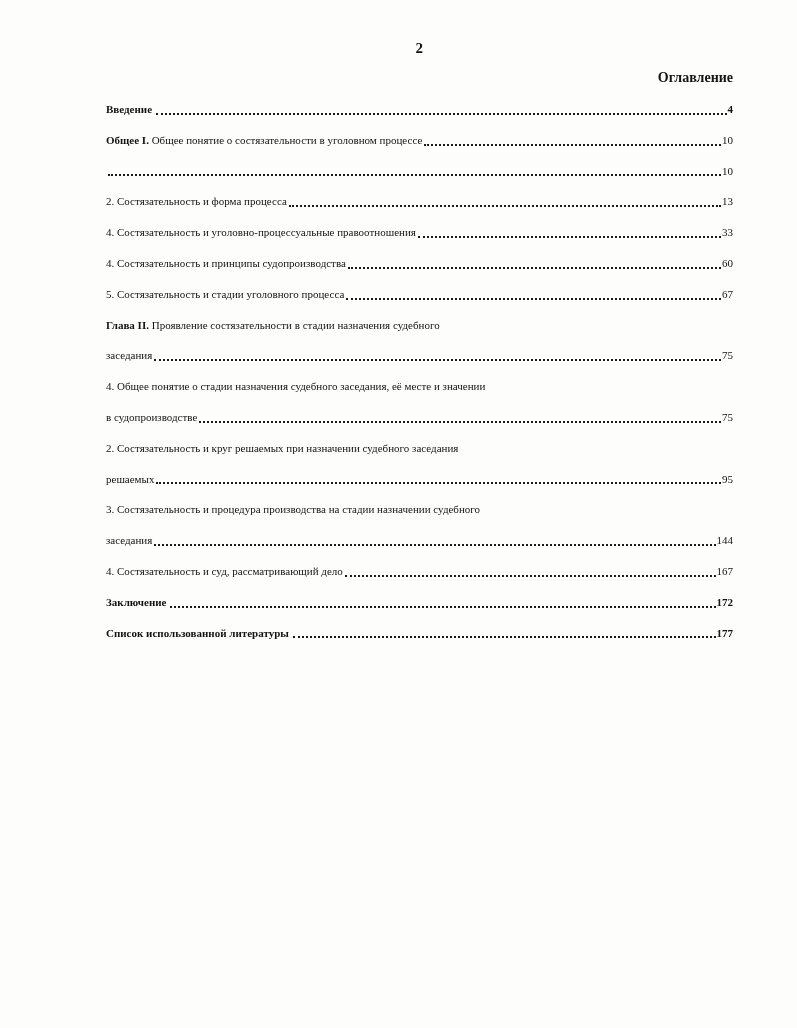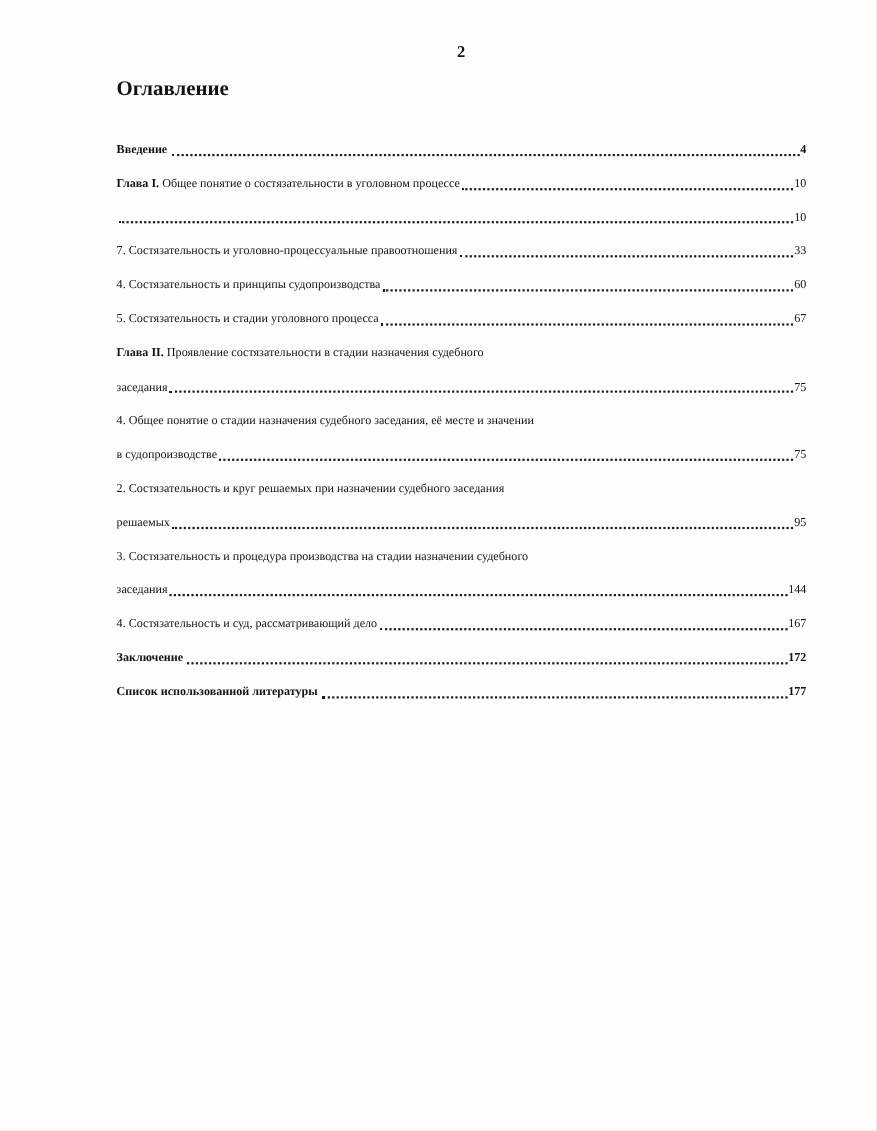--- a/index.html
+++ b/index.html
@@ -21,23 +21,23 @@
     overflow: hidden;
   }
   .page-number {
     text-align: center;
     font-size: 15px;
     font-weight: bold;
     letter-spacing: 0.5px;
     margin-bottom: 13px;
   }
   .doc-title {
-    margin: 0 0 29px 0;
-    text-align: left;
-    font-size: 19px;
+    margin: 0 0 8px 0;
+    text-align: right;
+    font-size: 14px;
     font-weight: bold;
   }
   .toc { }
   .toc-entry { }
   .toc-entry.bold { font-weight: bold; }
   .toc-line {
     display: flex;
     align-items: center;
     font-size: 11px;
     line-height: 30.8px;
@@ -67,34 +67,41 @@
   <div id="toc" class="toc">
       <div class="toc-entry bold">
         <div class="toc-line">
           <span class="toc-text">Введение</span>
           <span class="leader"></span>
           <span class="pagenum">4</span>
         </div>
       </div>
       <div class="toc-entry">
         <div class="toc-line">
-          <span class="toc-text"><b>Глава I.</b> Общее понятие о состязательности в уголовном процессе</span>
+          <span class="toc-text"><b>Общее I.</b> Общее понятие о состязательности в уголовном процессе</span>
           <span class="leader"></span>
           <span class="pagenum">10</span>
         </div>
       </div>
       <div class="toc-entry">
         <div class="toc-line">
           <span class="leader"></span>
           <span class="pagenum">10</span>
         </div>
       </div>
       <div class="toc-entry">
         <div class="toc-line">
-          <span class="toc-text">7. Состязательность и уголовно-процессуальные правоотношения</span>
+          <span class="toc-text">2. Состязательность и форма процесса</span>
+          <span class="leader"></span>
+          <span class="pagenum">13</span>
+        </div>
+      </div>
+      <div class="toc-entry">
+        <div class="toc-line">
+          <span class="toc-text">4. Состязательность и уголовно-процессуальные правоотношения</span>
           <span class="leader"></span>
           <span class="pagenum">33</span>
         </div>
       </div>
       <div class="toc-entry">
         <div class="toc-line">
           <span class="toc-text">4. Состязательность и принципы судопроизводства</span>
           <span class="leader"></span>
           <span class="pagenum">60</span>
         </div>

